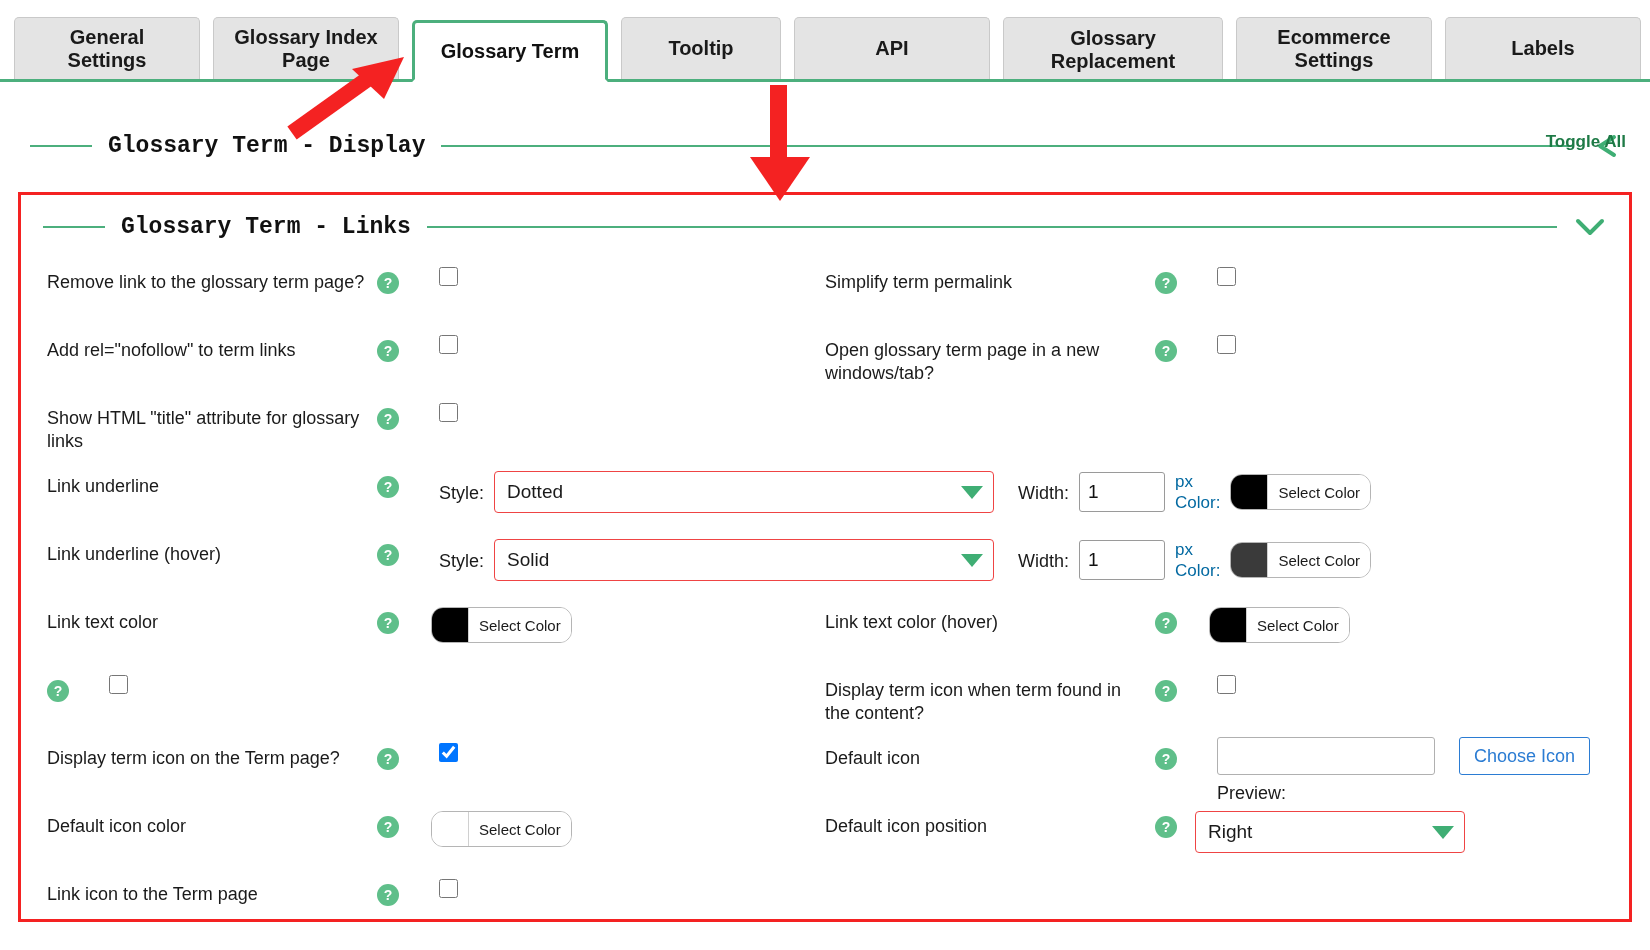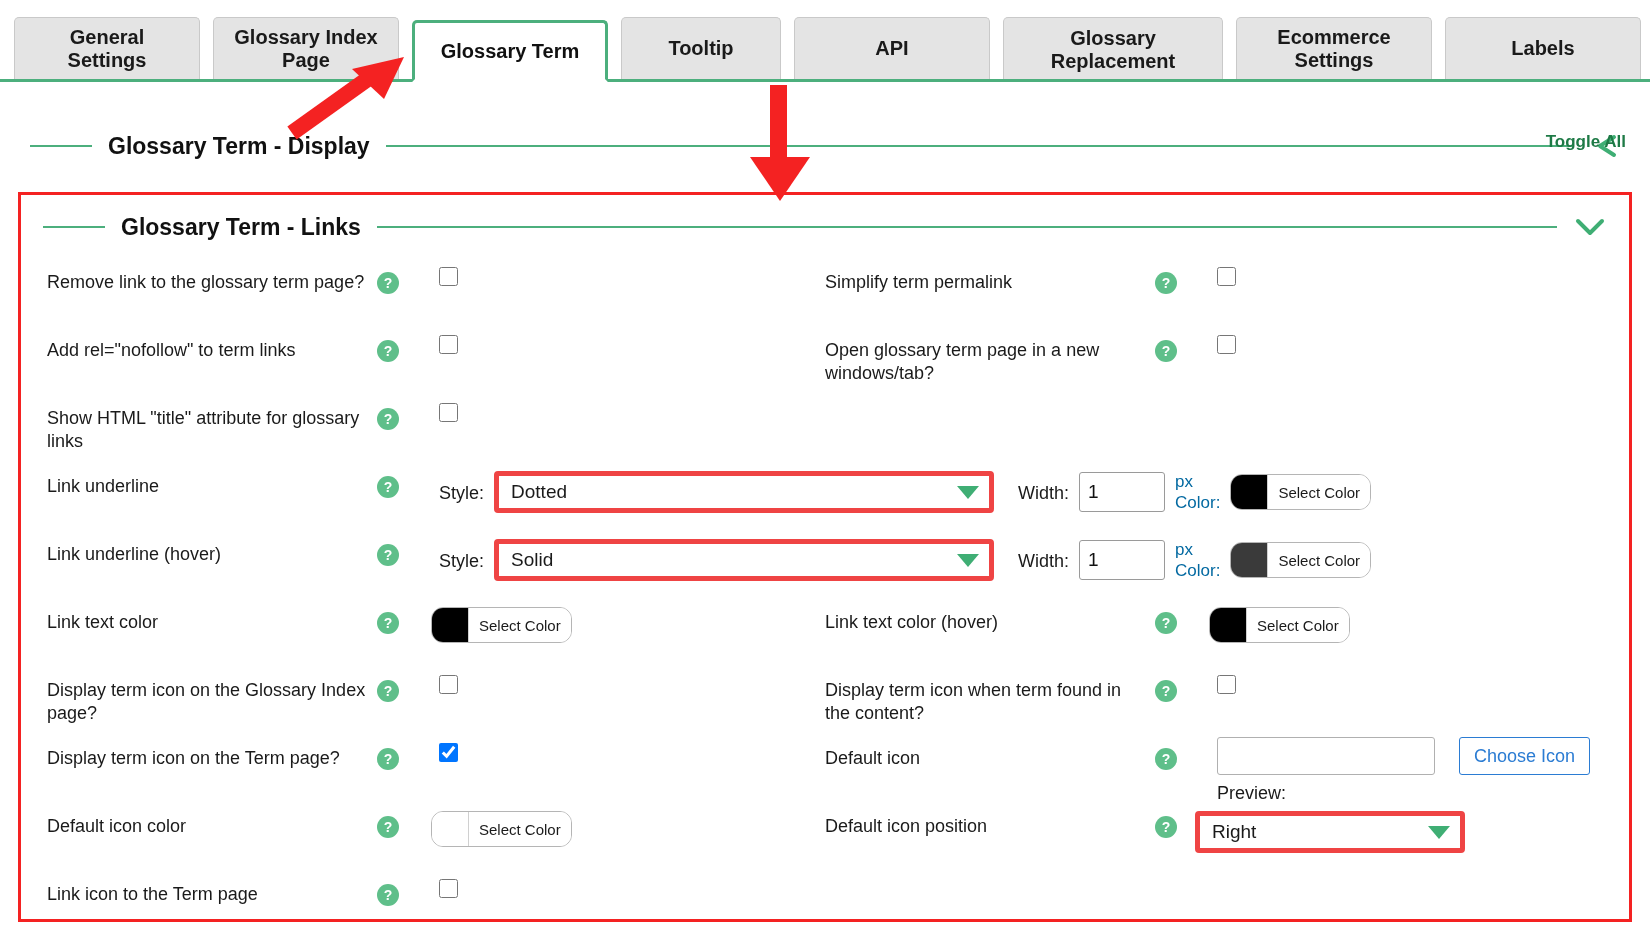--- a/index.html
+++ b/index.html
@@ -80,20 +80,21 @@
     cursor: pointer;
   }
 
   
   .section-head {
     display: flex;
     align-items: center;
     gap: 16px;
     padding: 0 12px;
     height: 56px;
+    font-family: Liberation Mono, monospace;
   }
   .rule-short {
     width: 62px;
     height: 2px;
     background: #4caf7d;
   }
   .rule-long {
     flex: 1 1 auto;
     height: 2px;
     background: #4caf7d;
@@ -179,21 +180,21 @@
   }
 
   .sel-label {
     font-size: 18px;
     color: #1a1a1a;
     padding-top: 2px;
   }
   .select {
     position: relative;
     width: 500px; height: 42px;
-    border: 5px solid #ef4444;
+    border: 1px solid #ef4444;
     border-radius: 4px;
     background: #fff;
     display: flex;
     align-items: center;
     padding: 0 12px;
     font-size: 19px;
     color: #1a1a1a;
     cursor: pointer;
   }
   .select .arrow {
@@ -438,21 +439,20 @@
                 <span class="colorbtn">
                   <span class="swatch" style="background:#000000;"></span>
                   <span class="txt">Select Color</span>
                 </span>
               </div>
             </div>
           </div>
 
           <div class="row">
             <div class="col">
-              <div class="lbl lbl-left">Display term icon on the Glossary Index page?</div>
               <div class="help">?</div>
               <div class="ctrl">
                 <input type="checkbox" class="cb" style="">
               </div>
             </div>
             <div class="col">
               <div class="lbl lbl-right">Display term icon when term found in the content?</div>
               <div class="help">?</div>
               <div class="ctrl">
                 <input type="checkbox" class="cb" style="">

